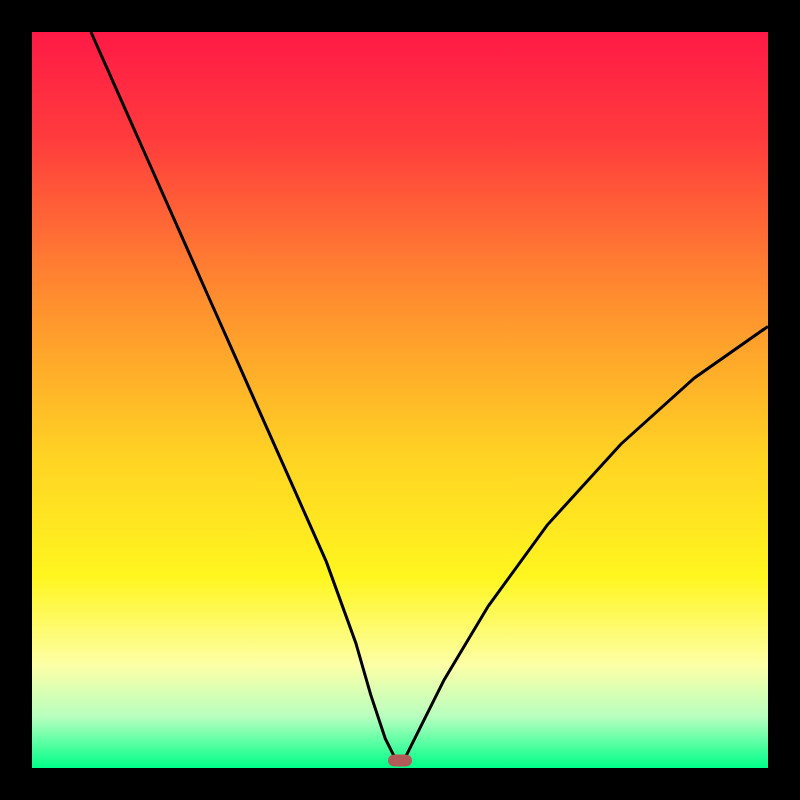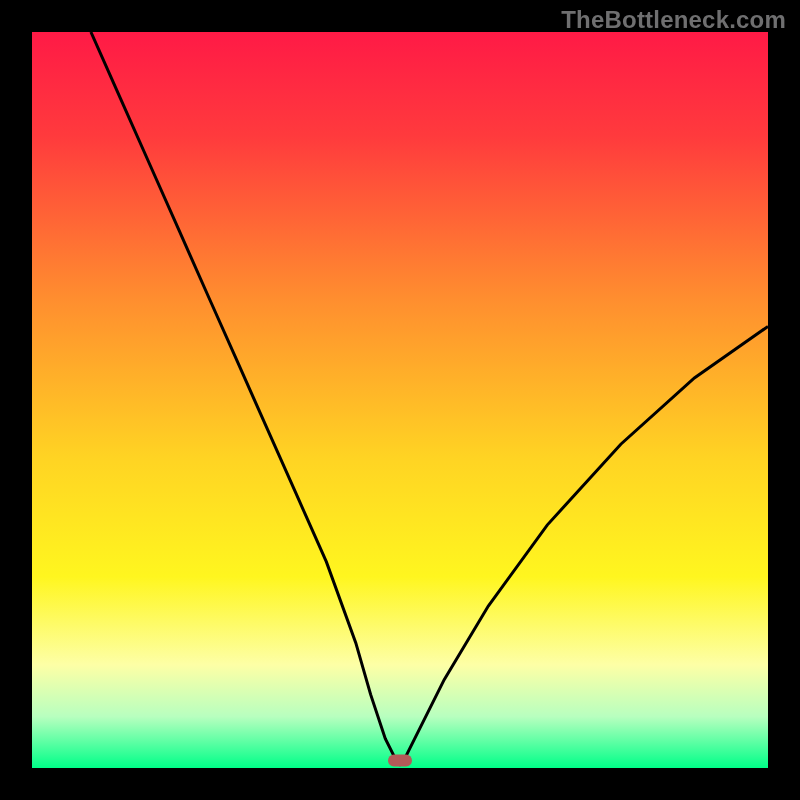--- a/index.html
+++ b/index.html
@@ -37,21 +37,20 @@
   .plot svg {
     width: 736px;
     height: 736px;
     display: block;
   }
 </style>
 </head>
 <body>
 
 <div class="frame">
-  <div class="watermark">TheBottleneck.com</div>
 
   <div class="plot">
     <svg id="chart-svg" viewBox="0 0 736 736">
       <defs>
         <linearGradient id="bg-grad" x1="0" y1="0" x2="0" y2="1">
             <stop offset="0%" stop-color="#ff1a46"></stop>
             <stop offset="14.000000000000002%" stop-color="#ff3a3d"></stop>
             <stop offset="36%" stop-color="#ff8d2f"></stop>
             <stop offset="57.99999999999999%" stop-color="#ffd423"></stop>
             <stop offset="74%" stop-color="#fff61f"></stop>

